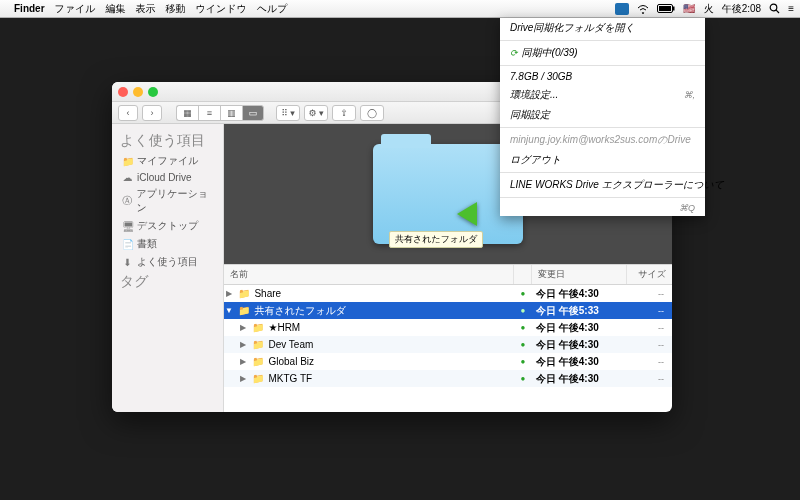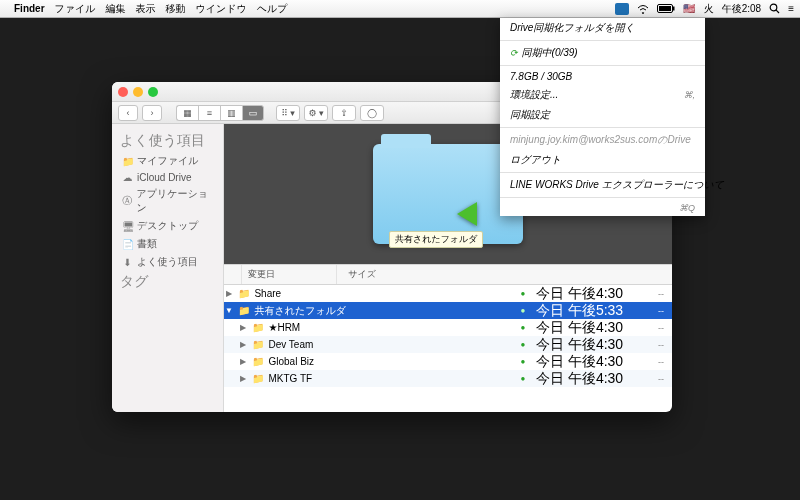--- a/index.html
+++ b/index.html
@@ -63,21 +63,21 @@
 .row.alt { background:#f4f8fc; }
 .row.sel { background:#1e62d0; color:#fff; }
 .row .col-name { flex:1; display:flex; align-items:center; }
 .row .disclosure { width:10px; font-size:8px; color:#777; text-align:center; }
 .row.sel .disclosure { color:#fff; }
 .row .indent { display:inline-block; }
 .row .fld { color:#4aa3df; margin:0 4px; font-size:10px; }
 .row.sel .fld { color:#cfe6ff; }
 .row .col-stat { width:18px; text-align:center; color:#29a329; font-size:8px; }
 .row.sel .col-stat { color:#b6ffb6; }
-.row .col-date { width:95px; font-size:14px; padding-left:4px; }
+.row .col-date { width:95px; font-size:10px; padding-left:4px;font-weight:bold; }
 .row .col-size { width:45px; text-align:right; padding-right:8px; color:#888; font-size:9px; }
 .row.sel .col-size { color:#e8f0ff; }
 
 svg { display:block; }
 </style>
 </head>
 <body>
 
 <div class="menubar">
   <span class="apple"></span>
@@ -198,20 +198,21 @@
         </div>
       <div class="shdr" style="">タグ</div>
     </div>
     <div class="main">
       <div class="preview">
         <div class="bigfolder"></div>
         <div class="arrow"></div>
         <div class="tip">共有されたフォルダ</div>
       </div>
       <div class="listhdr">
+        <div class="col-name">名前</div>
         <div class="col-stat"></div>
         <div class="col-date">変更日</div>
         <div class="col-size">サイズ</div>
       </div>
       <div class="rows" id="rows">
           <div class="row">
             <div class="col-name">
               <span class="indent" style="width:0px"></span>
               <span class="disclosure">▶</span>
               <span class="fld">📁</span>

